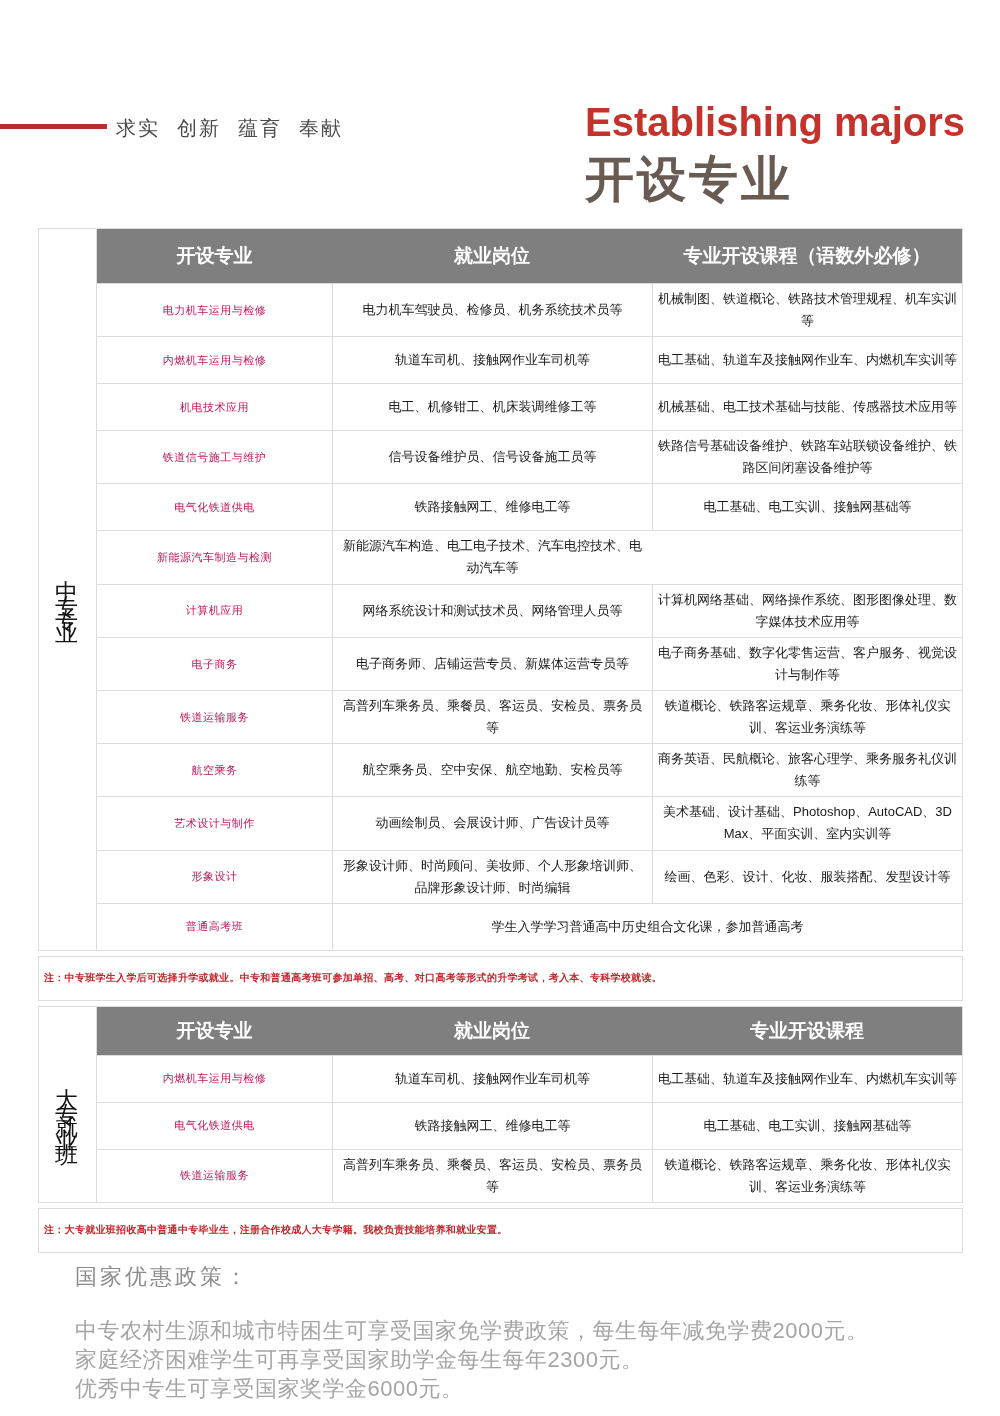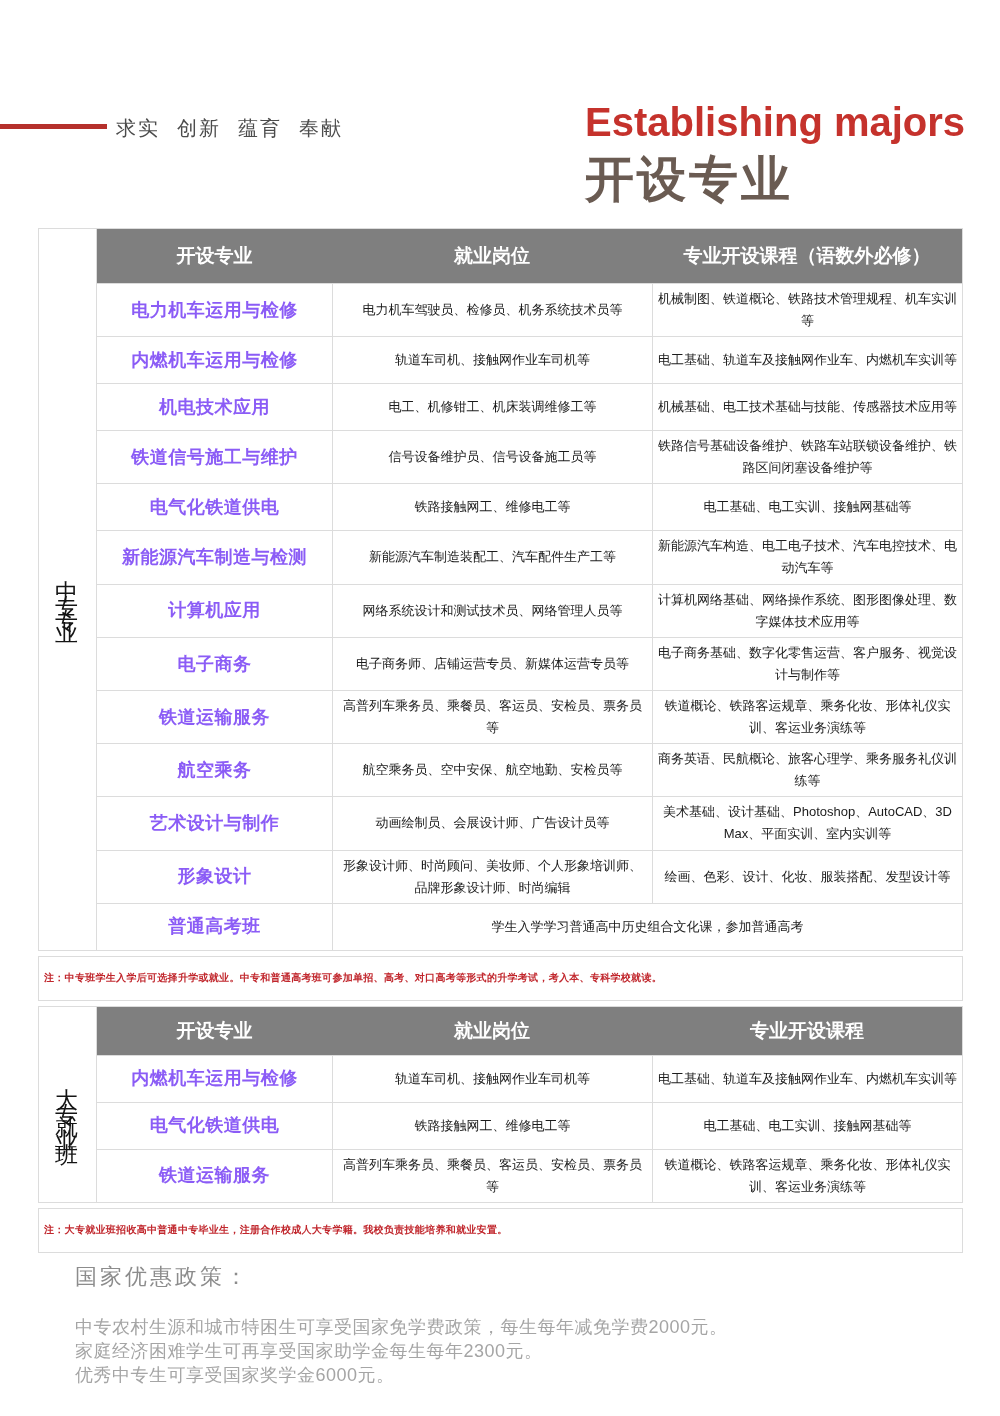--- a/index.html
+++ b/index.html
@@ -26,30 +26,30 @@
   .tbl { flex:1; border-left:1px solid #dcdcdc; }
   .thead { display:grid; grid-template-columns:235px 320px 1fr;
            background:#7f7f7f; color:#ffffff; font-weight:bold; font-size:19px; }
   .thead .hcell { display:flex; align-items:center; justify-content:center; height:54px; }
   .t2 .thead .hcell { height:48px; }
   .trow { display:grid; grid-template-columns:235px 320px 1fr;
           border-top:1px solid #dcdcdc; min-height:47px; }
   .cell { display:flex; align-items:center; justify-content:center; text-align:center;
           padding:4px 5px; font-size:13px; line-height:1.7; color:#1b1b1b; }
   .cell + .cell { border-left:1px solid #dcdcdc; }
-  .cell.major { font-weight:bold; font-size:18px; color:#8b5cf6; letter-spacing:0.5px; }
+  .cell.major { font-weight:normal; font-size:11px; color:#be185d; letter-spacing:0.5px; }
   .cell.span2 { grid-column:2 / 4;text-align:right; }
   
   .note { border:1px solid #dcdcdc; margin:5px 0; min-height:45px;
           display:flex; align-items:center; padding:6px 5px;
           color:#c1272d; font-weight:bold; font-size:10px; letter-spacing:0.3px; }
   
   .policy { position:absolute; left:75px; top:1262px; }
   .policy-title { font-size:22px; color:#8c8c8c; letter-spacing:3px; margin-bottom:24px; }
-  .policy p { font-size:18px; line-height:1.32; color:#a5a5a5; letter-spacing:0.5px; }
+  .policy p { font-size:22px; line-height:1.32; color:#a5a5a5; letter-spacing:0.5px; }
 </style>
 </head>
 <body>
 
 <div class="brand-rule"></div>
 
 <div class="motto">
   <span>求实</span>
   <span>创新</span>
   <span>蕴育</span>
@@ -92,21 +92,20 @@
         <div class="cell jobs">信号设备维护员、信号设备施工员等</div>
         <div class="cell courses">铁路信号基础设备维护、铁路车站联锁设备维护、铁路区间闭塞设备维护等</div>
       </div>
       <div class="trow">
         <div class="cell major">电气化铁道供电</div>
         <div class="cell jobs">铁路接触网工、维修电工等</div>
         <div class="cell courses">电工基础、电工实训、接触网基础等</div>
       </div>
       <div class="trow">
         <div class="cell major">新能源汽车制造与检测</div>
-        <div class="cell jobs">新能源汽车制造装配工、汽车配件生产工等</div>
         <div class="cell courses">新能源汽车构造、电工电子技术、汽车电控技术、电动汽车等</div>
       </div>
       <div class="trow">
         <div class="cell major">计算机应用</div>
         <div class="cell jobs">网络系统设计和测试技术员、网络管理人员等</div>
         <div class="cell courses">计算机网络基础、网络操作系统、图形图像处理、数字媒体技术应用等</div>
       </div>
       <div class="trow">
         <div class="cell major">电子商务</div>
         <div class="cell jobs">电子商务师、店铺运营专员、新媒体运营专员等</div>

